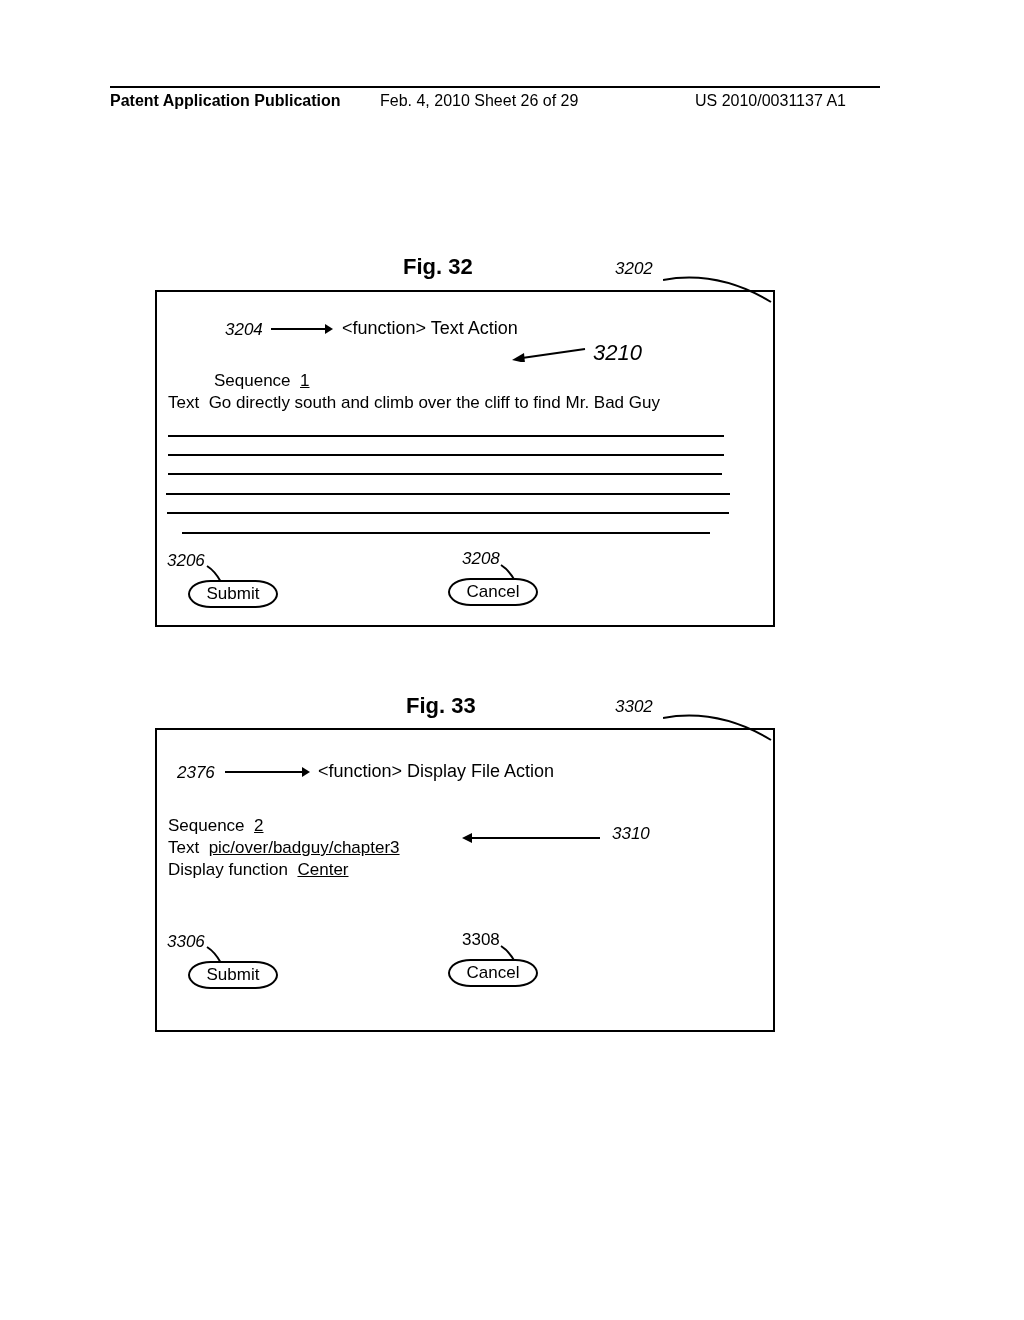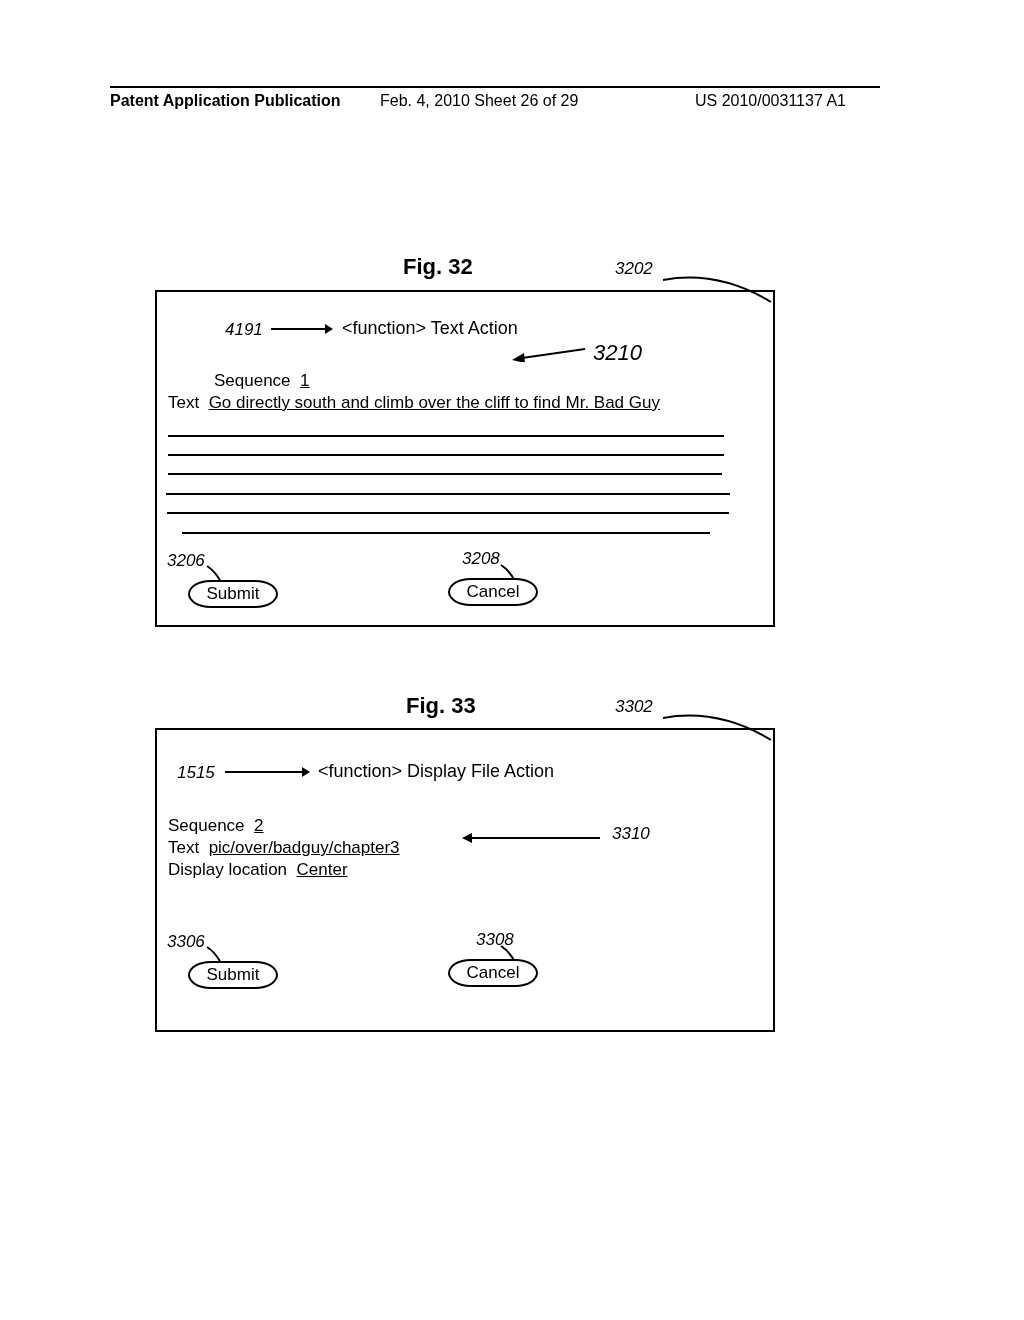--- a/index.html
+++ b/index.html
@@ -109,21 +109,21 @@
     font-size: 17px;
     margin-left: 46px;
   }
   .fig32-seq .u { text-decoration: underline; }
   
   .fig32-textline {
     position: absolute;
     left: 168px; top: 393px;
     font-size: 17px;
   }
-  .fig32-textline .u { text-decoration: underline; }
+  .fig32-textline .u { }
   
   .bline {
     position: absolute;
     left: 168px;
     width: 556px;
     border-top: 2px solid #000;
   }
   .bl1 { top: 435px; }
   .bl2 { top: 454px; }
   .bl3 { top: 473px; width: 554px;}
@@ -244,22 +244,22 @@
     left: 167px; top: 932px;
     font-style: italic; font-size: 17px;
   }
   .c3306-curve {
     position: absolute;
     left: 205px; top: 945px;
     width: 24px; height: 20px;
   }
   .c3308 {
     position: absolute;
-    left: 476px; top: 930px;
-    font-style: italic; font-size: 17px;
+    left: 462px; top: 930px;
+    font-size: 17px;
   }
   .c3308-curve {
     position: absolute;
     left: 499px; top: 944px;
     width: 24px; height: 20px;
   }
 </style>
 </head>
 <body>
 
@@ -272,21 +272,21 @@
 
   <div class="fig32-title">Fig. 32</div>
 
   <div class="c3202">3202</div>
   <svg class="c3202-curve" viewBox="0 0 110 30">
     <path d="M 0 6 Q 55 -4 108 28" stroke="#000" stroke-width="2" fill="none"></path>
   </svg>
 
   <div class="fig32-box"></div>
 
-  <div class="c3204">4191</div>
+  <div class="c3204">3204</div>
   <svg class="c3204-arrow" viewBox="0 0 62 12">
     <line x1="0" y1="6" x2="54" y2="6" stroke="#000" stroke-width="2"></line>
     <polygon points="54,1 62,6 54,11" fill="#000"></polygon>
   </svg>
   <div class="fig32-heading">&lt;function&gt; Text Action</div>
 
   <div class="c3210">3210</div>
   <svg class="c3210-arrow" viewBox="0 0 75 16">
     <line x1="73" y1="3" x2="10" y2="12" stroke="#000" stroke-width="2"></line>
     <polygon points="12,7 0,14 13,17" fill="#000"></polygon>
@@ -320,35 +320,35 @@
 
   <div class="fig33-title">Fig. 33</div>
 
   <div class="c3302">3302</div>
   <svg class="c3302-curve" viewBox="0 0 110 30">
     <path d="M 0 6 Q 55 -4 108 28" stroke="#000" stroke-width="2" fill="none"></path>
   </svg>
 
   <div class="fig33-box"></div>
 
-  <div class="c3304">1515</div>
+  <div class="c3304">2376</div>
   <svg class="c3304-arrow" viewBox="0 0 85 12">
     <line x1="0" y1="6" x2="77" y2="6" stroke="#000" stroke-width="2"></line>
     <polygon points="77,1 85,6 77,11" fill="#000"></polygon>
   </svg>
   <div class="fig33-heading">&lt;function&gt; Display File Action</div>
 
   <div class="fig33-seq">
     <span>Sequence</span>&nbsp;&nbsp;<span class="u">2</span>
   </div>
   <div class="fig33-file">
     <span>Text</span>&nbsp;&nbsp;<span class="u">pic/over/badguy/chapter3</span>
   </div>
   <div class="fig33-loc">
-    <span>Display location</span>&nbsp;&nbsp;<span class="u">Center</span>
+    <span>Display function</span>&nbsp;&nbsp;<span class="u">Center</span>
   </div>
 
   <div class="c3310">3310</div>
   <svg class="c3310-arrow" viewBox="0 0 140 12">
     <line x1="138" y1="6" x2="10" y2="6" stroke="#000" stroke-width="2"></line>
     <polygon points="10,1 0,6 10,11" fill="#000"></polygon>
   </svg>
 
   <div class="c3306">3306</div>
   <svg class="c3306-curve" viewBox="0 0 24 20">

